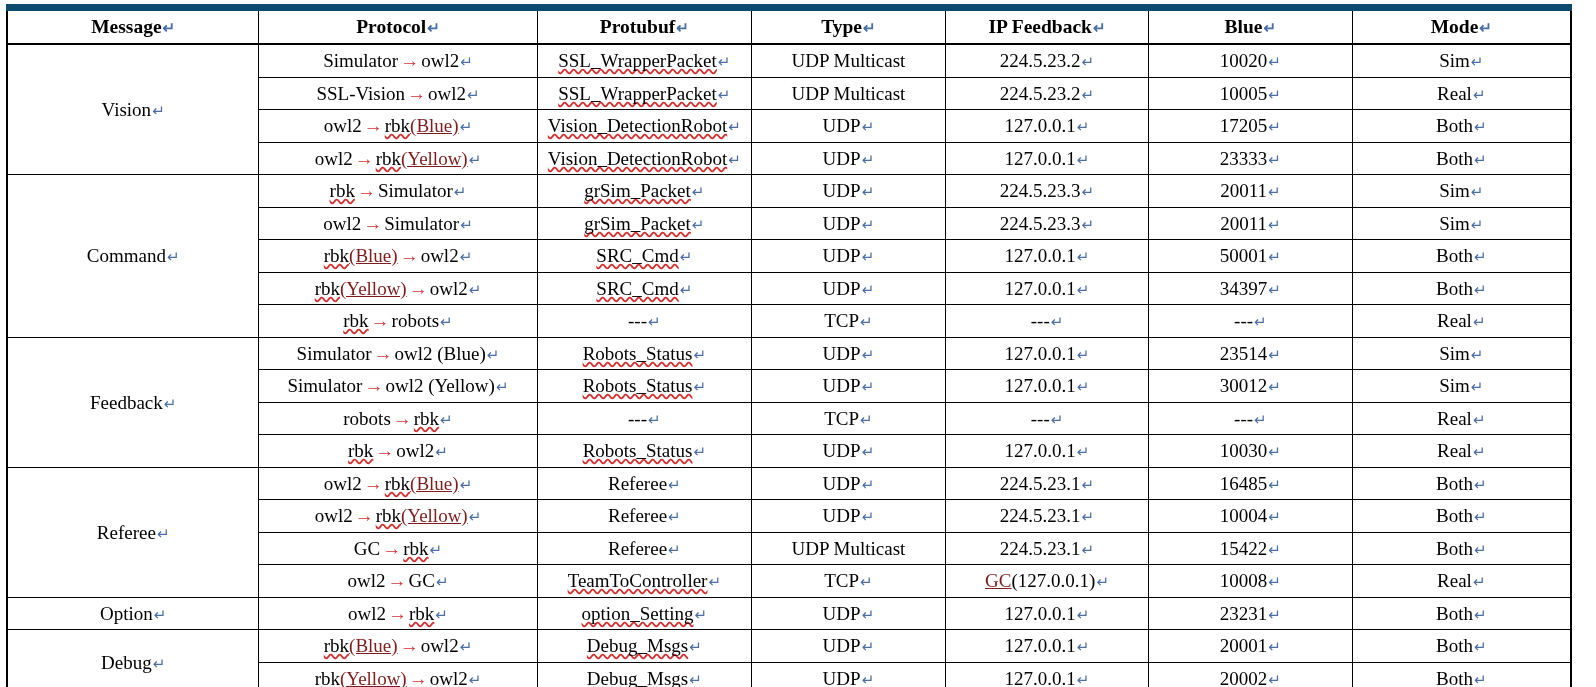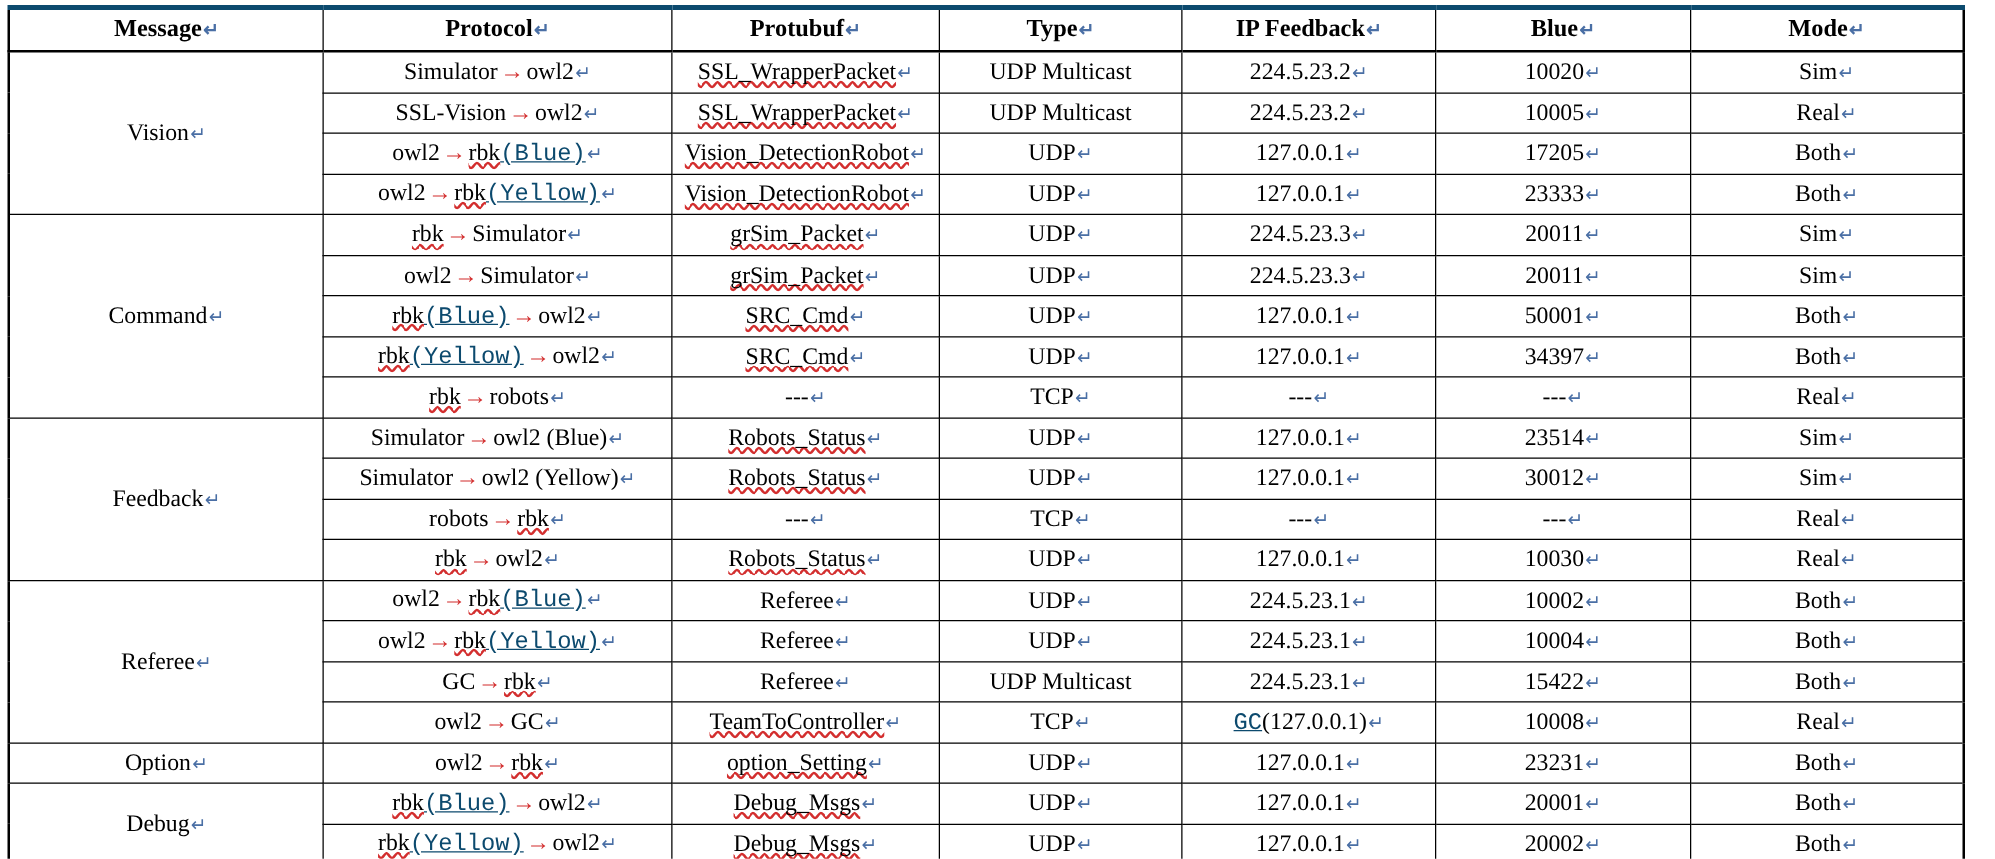--- a/index.html
+++ b/index.html
@@ -39,21 +39,21 @@
   }
   #doc-table thead th:first-child,
   #doc-table tbody td.msg-cell {
     border-left: 2px solid #000000;
   }
   #doc-table thead th:last-child,
   #doc-table tbody td.mode-cell {
     border-right: 2px solid #000000;
   }
   #doc-table thead th {
-    border-top: 4px solid #0c4a6e;
+    border-top: 7px solid #0c4a6e;
   }
   tbody tr.group-end td {
     border-bottom: 2px solid #000000;
   }
   tbody tr.last-row td {
     border-bottom: 2px solid #000000;
   }
   td.msg-cell {
     border-right: 2px solid #000000;
   }
@@ -62,23 +62,22 @@
     position: relative;
     white-space: nowrap;
   }
   
   .sq {
     text-decoration: underline wavy #d32f2f;
     text-decoration-skip-ink: none;
     -webkit-text-decoration: underline wavy #d32f2f;
   }
   .blue-link {
-    color: #0c4a6e;
+    color: #7f1d1d;
     text-decoration: underline;
-    font-family: Liberation Mono, monospace;
   }
   .pilcrow {
     font-size: 15px;
     color: #4a6fa5;
     vertical-align: baseline;
     margin-left: 1px;
   }
   .arrow {
     color: #d32f2f;
     font-weight: bold;
@@ -223,21 +222,21 @@
         <td><span class="cell-inner">127.0.0.1</span><span class="pilcrow">↵</span></td>
         <td><span class="cell-inner">10030</span><span class="pilcrow">↵</span></td>
         <td class="mode-cell"><span class="cell-inner">Real</span><span class="pilcrow">↵</span></td>
       </tr>
       <tr>
         <td class="msg-cell" rowspan="4"><span class="cell-inner">Referee</span><span class="pilcrow">↵</span></td>
         <td><span class="cell-inner">owl2<span class="arrow">→</span><span class="sq">rbk</span><span class="blue-link">(Blue)</span></span><span class="pilcrow">↵</span></td>
         <td><span class="cell-inner">Referee</span><span class="pilcrow">↵</span></td>
         <td><span class="cell-inner">UDP</span><span class="pilcrow">↵</span></td>
         <td><span class="cell-inner">224.5.23.1</span><span class="pilcrow">↵</span></td>
-        <td><span class="cell-inner">10002</span><span class="pilcrow">↵</span></td>
+        <td><span class="cell-inner">16485</span><span class="pilcrow">↵</span></td>
         <td class="mode-cell"><span class="cell-inner">Both</span><span class="pilcrow">↵</span></td>
       </tr>
       <tr>
         <td><span class="cell-inner">owl2<span class="arrow">→</span><span class="sq">rbk</span><span class="blue-link">(Yellow)</span></span><span class="pilcrow">↵</span></td>
         <td><span class="cell-inner">Referee</span><span class="pilcrow">↵</span></td>
         <td><span class="cell-inner">UDP</span><span class="pilcrow">↵</span></td>
         <td><span class="cell-inner">224.5.23.1</span><span class="pilcrow">↵</span></td>
         <td><span class="cell-inner">10004</span><span class="pilcrow">↵</span></td>
         <td class="mode-cell"><span class="cell-inner">Both</span><span class="pilcrow">↵</span></td>
       </tr>

